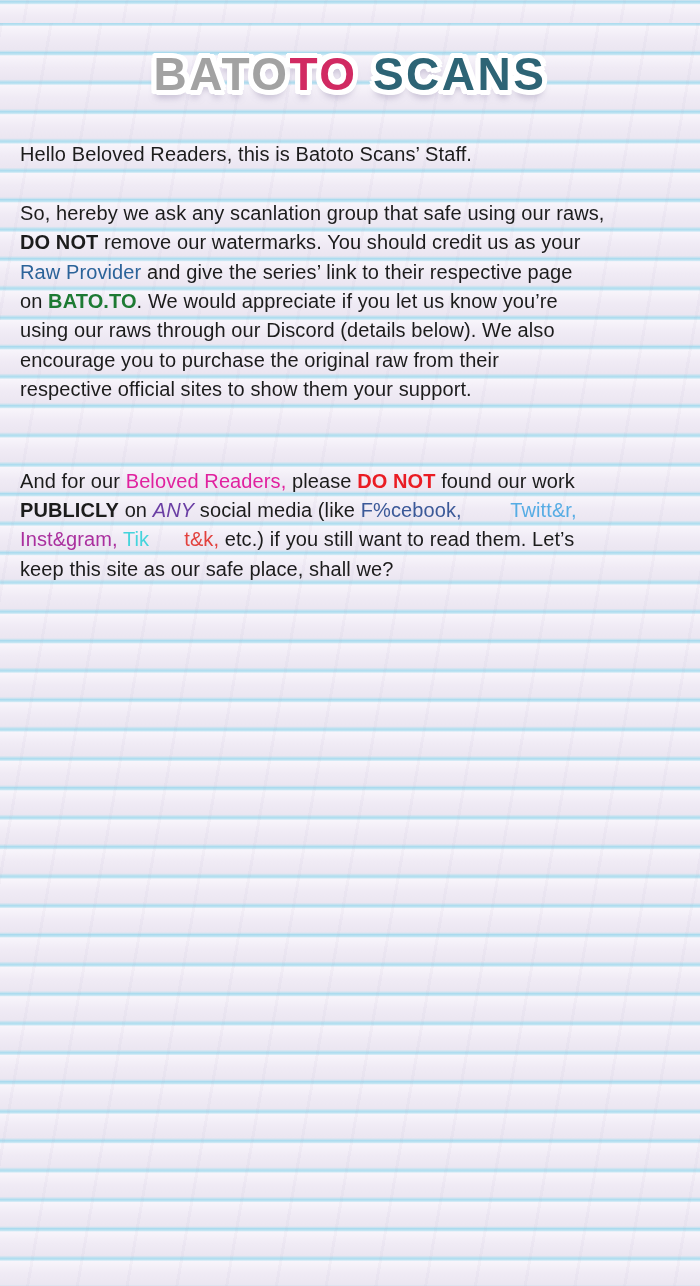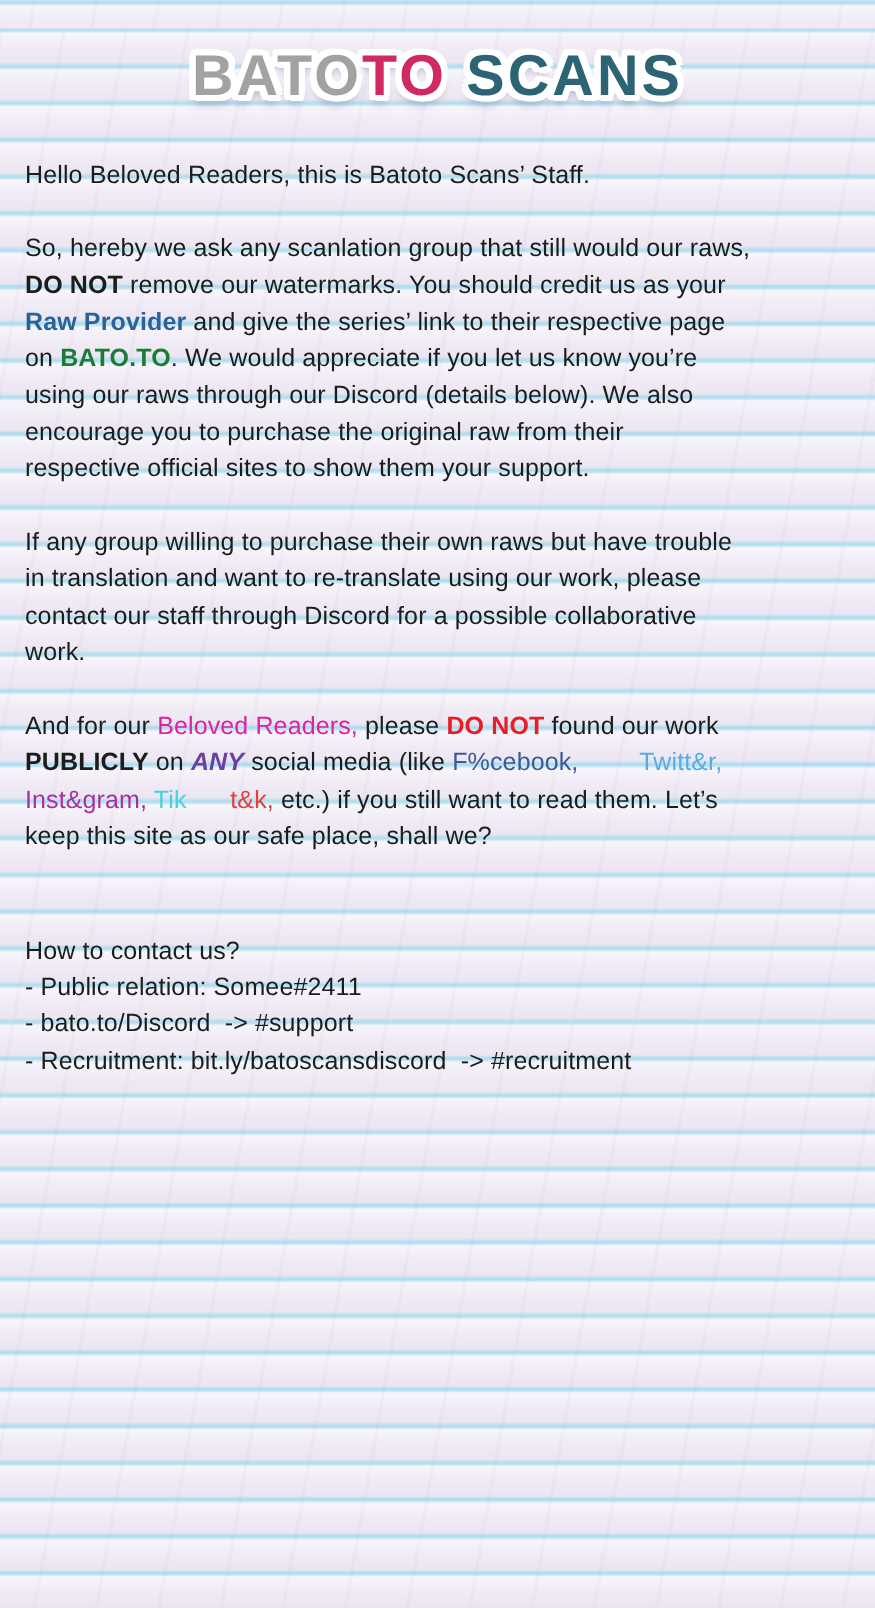--- a/index.html
+++ b/index.html
@@ -12,21 +12,21 @@
     position:relative;width:700px;height:1286px;
     background:
       repeating-linear-gradient(100deg, rgba(175,165,195,0.07) 0 3px, rgba(0,0,0,0) 3px 49px),
       repeating-linear-gradient(180deg,
         #a9daee 0px, #bfe4f2 2px,
         #f8f5fb 3.5px, #f0ebf5 15px,
         #ebe6f1 27px, #b9e0ef 29.4px);
     background-position:0 23px, 0 23px;
   }
   .logo{
-    margin:0;padding-top:30px;height:66px;
+    margin:0;padding-top:44px;height:66px;
     text-align:center;
     font-size:46px;font-weight:bold;letter-spacing:2.5px;
     line-height:60px;
     white-space:pre;
   }
   .logo .seg{
     text-shadow:
       -4px -4px 0 #fff, 4px -4px 0 #fff, -4px 4px 0 #fff, 4px 4px 0 #fff,
       -5px 0 0 #fff, 5px 0 0 #fff, 0 -5px 0 #fff, 0 5px 0 #fff,
       -3px -5px 0 #fff, 3px 5px 0 #fff, -5px 3px 0 #fff, 5px -3px 0 #fff,
@@ -45,51 +45,43 @@
   .notice p{
     margin:0 0 29.4px 0;
     font-size:20px;
     line-height:29.4px;
     letter-spacing:0.1px;
     white-space:pre-wrap;
   }
   .notice p:last-child{margin-top:62px;margin-bottom:0;}
 
   .seg-bold{font-weight:bold;}
-  .seg-blue-bold{color:#2b6399;font-weight:bold;}
+  .seg-blue-bold{color:#2b6399;font-weight:normal;}
   .seg-green-bold{color:#1d7a33;font-weight:bold;}
   .seg-pink{color:#e0219f;}
   .seg-red-bold{color:#ea1c24;font-weight:bold;}
-  .seg-purple-bold-italic{color:#6b3fa4;font-weight:bold;font-style:italic;}
+  .seg-purple-bold-italic{color:#6b3fa4;font-weight:normal;font-style:italic;}
   .seg-fb{color:#3b5998;}
   .seg-tw{color:#56ace4;margin-left:43px;}
   .seg-ig{color:#aa2f9e;}
   .seg-tiktok-cyan{color:#45d4dc;}
   .seg-tiktok-red{color:#e2413d;margin-left:35px;}
 </style>
 </head>
 <body>
 
 <div class="page">
   <h1 class="logo"><span class="seg seg-logo-gray">BATO</span><span class="seg seg-logo-pink">TO</span><span class="seg seg-logo-teal"> SCANS</span></h1>
   <div class="notice">
       <p><span class="seg">Hello Beloved Readers, this is Batoto Scans’ Staff.</span></p>
-      <p><span class="seg">So, hereby we ask any scanlation group that still would our raws,
+      <p><span class="seg">So, hereby we ask any scanlation group that safe using our raws,
 </span><span class="seg seg-bold">DO NOT</span><span class="seg"> remove our watermarks. You should credit us as your
 </span><span class="seg seg-blue-bold">Raw Provider</span><span class="seg"> and give the series’ link to their respective page
 on </span><span class="seg seg-green-bold">BATO.TO</span><span class="seg">. We would appreciate if you let us know you’re
 using our raws through our Discord (details below). We also
 encourage you to purchase the original raw from their
 respective official sites to show them your support.</span></p>
-      <p><span class="seg">If any group willing to purchase their own raws but have trouble
-in translation and want to re-translate using our work, please
-contact our staff through Discord for a possible collaborative
-work.</span></p>
       <p><span class="seg">And for our </span><span class="seg seg-pink">Beloved Readers,</span><span class="seg"> please </span><span class="seg seg-red-bold">DO NOT</span><span class="seg"> found our work
 </span><span class="seg seg-bold">PUBLICLY</span><span class="seg"> on </span><span class="seg seg-purple-bold-italic">ANY</span><span class="seg"> social media (like </span><span class="seg seg-fb">F%cebook,</span><span class="seg"> </span><span class="seg seg-tw">Twitt&amp;r,</span><span class="seg">
 </span><span class="seg seg-ig">Inst&amp;gram,</span><span class="seg"> </span><span class="seg seg-tiktok-cyan">Tik</span><span class="seg seg-tiktok-red">t&amp;k,</span><span class="seg"> etc.) if you still want to read them. Let’s
 keep this site as our safe place, shall we?</span></p>
-      <p><span class="seg">How to contact us?
-- Public relation: Somee#2411
-- bato.to/Discord  -&gt; #support
-- Recruitment: bit.ly/batoscansdiscord  -&gt; #recruitment</span></p>
     </div>
 </div>
 
 </body></html>

